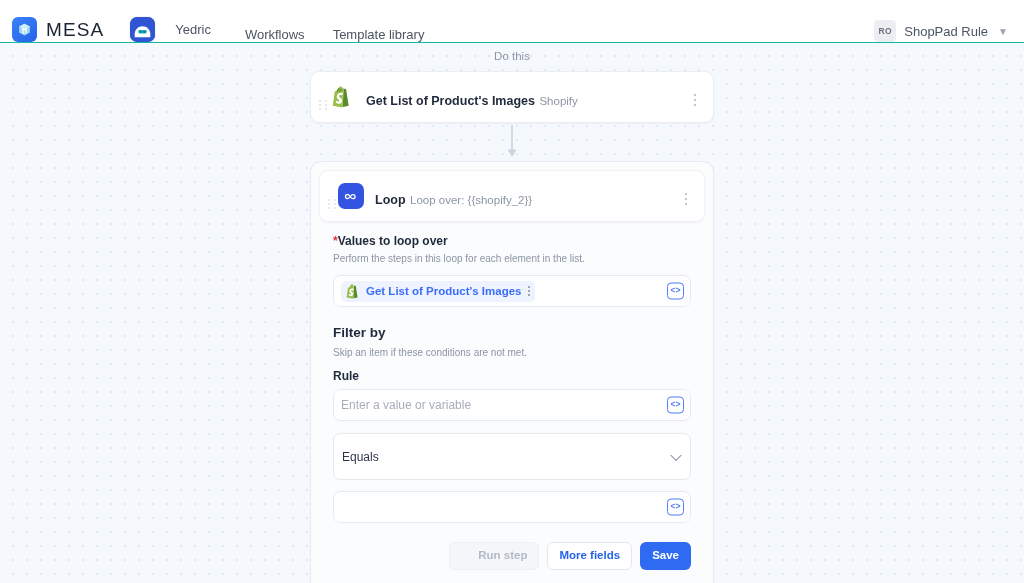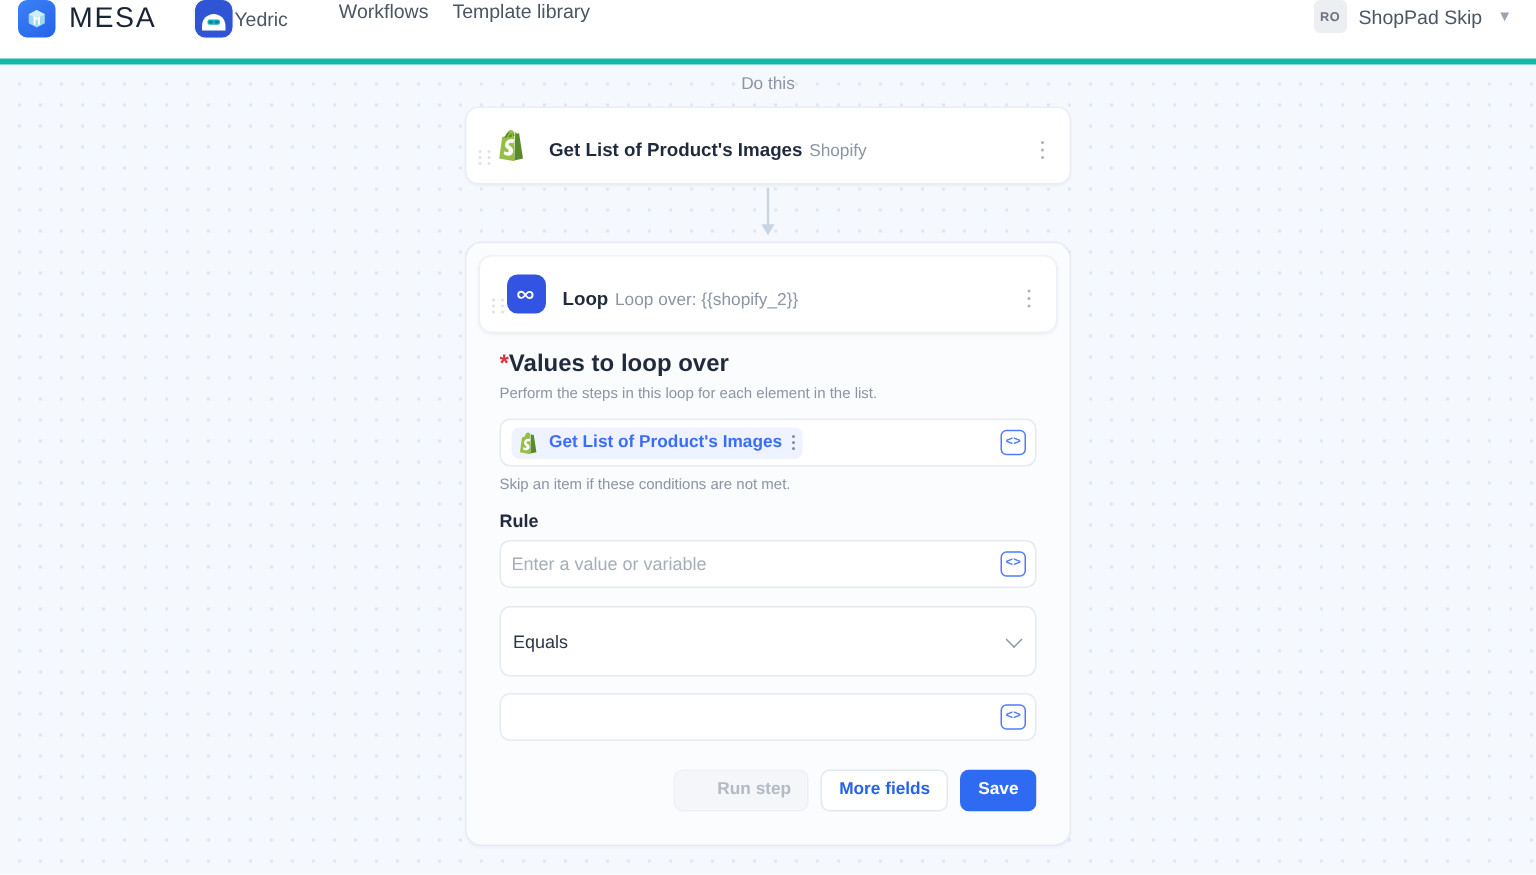--- a/index.html
+++ b/index.html
@@ -7,47 +7,47 @@
     width: 1024px; height: 583px;
     font-family: "Liberation Sans", sans-serif;
     background: #ffffff;
     overflow: hidden;
   }
 
   
   .topbar {
     height: 43px;
     background: #ffffff;
-    border-bottom: 4px solid #14b8a6;
+    border-bottom: 1px solid #14b8a6;
     display: flex;
-    align-items: flex-start;
+    align-items: flex-end;
     padding: 0 16px 0 12px;
     position: relative;
     z-index: 10;
   }
   .brand { display: flex; align-items: center; gap: 9px; margin-right: 26px; }
   .mesa-mark {
     width: 25px; height: 25px; border-radius: 6px;
     background: linear-gradient(145deg,#3b82f6 0%,#2563eb 100%);
     display: flex; align-items: center; justify-content: center;
     flex: none;
   }
   .mesa-word {
     font-size: 19px; letter-spacing: 1.1px; color: #1b2433;
     font-weight: 400;
   }
-  .app-chip { display: flex; align-items: center; gap: 1px; margin-right: 34px; }
+  .app-chip { display: flex; align-items: center; gap: 20px; margin-right: 34px; }
   .app-icon {
     width: 25px; height: 25px; border-radius: 7px;
     background: #2f55d4; overflow: hidden; flex: none;
     display: flex; align-items: center; justify-content: center;
     box-shadow: 0 0 0 1px rgba(0,0,0,.04);
   }
   .app-name { font-size: 13px; color: #4b5563; }
-  .nav-links { display: flex; align-items: center; gap: 16px; }
+  .nav-links { display: flex; align-items: center; gap: 28px; }
   .nav-link {
     font-size: 13px; color: #4b5563; cursor: pointer;
     text-decoration: none; white-space: nowrap;
   }
   .topbar-right { margin-left: auto; display: flex; align-items: center; gap: 8px; }
   .avatar {
     width: 22px; height: 22px; border-radius: 4px; background: #eceef2;
     color: #6b7280; font-size: 8.5px; font-weight: 700; letter-spacing: .3px;
     display: flex; align-items: center; justify-content: center;
   }
@@ -112,21 +112,21 @@
   .loop-shell {
     border: 1px solid #e6ebf3;
     border-radius: 11px;
     background: #fbfcfe;
     padding: 8px;
     box-shadow: 0 1px 2px rgba(16,24,40,.04);
   }
   .loop-body { padding: 12px 14px 14px 14px; }
 
   .field-label {
-    font-size: 16px; font-weight: 700; color: #1f2a3c; margin-bottom: 4px;
+    font-size: 12px; font-weight: 700; color: #1f2a3c; margin-bottom: 4px;
   }
   .req-star { color: #e0323c; font-weight: 700; }
   .field-help { font-size: 10px; color: #8b95a5; margin-bottom: 9px; line-height: 1.4; }
 
   .input-row {
     position: relative;
     background: #fff;
     border: 1px solid #e5e9f0;
     border-radius: 7px;
     height: 30px;
@@ -214,21 +214,21 @@
     <span class="app-name">Yedric</span>
   </div>
 
   <nav class="nav-links">
     <a class="nav-link">Workflows</a>
     <a class="nav-link">Template library</a>
   </nav>
 
   <div class="topbar-right">
     <span class="avatar">RO</span>
-    <span class="user-name">ShopPad Skip</span>
+    <span class="user-name">ShopPad Rule</span>
     <span class="caret">▼</span>
   </div>
 </div>
 
 <div class="canvas">
   <div class="flow">
 
     <div class="section-label">Do this</div>
 
     <div class="step-card">
@@ -314,20 +314,21 @@
                 <i></i>
                 <i></i>
                 <i></i>
               </span>
           </span>
           <span class="code-btn">
               <span>&lt;&gt;</span>
             </span>
         </div>
 
+        <div class="section-head">Filter by</div>
         <div class="field-help" style="margin-top:6px;">Skip an item if these conditions are not met.</div>
 
         <div class="rule-label">Rule</div>
 
         <div class="input-row tall">
           <span class="placeholder">Enter a value or variable</span>
           <span class="code-btn">
               <span>&lt;&gt;</span>
             </span>
         </div>

